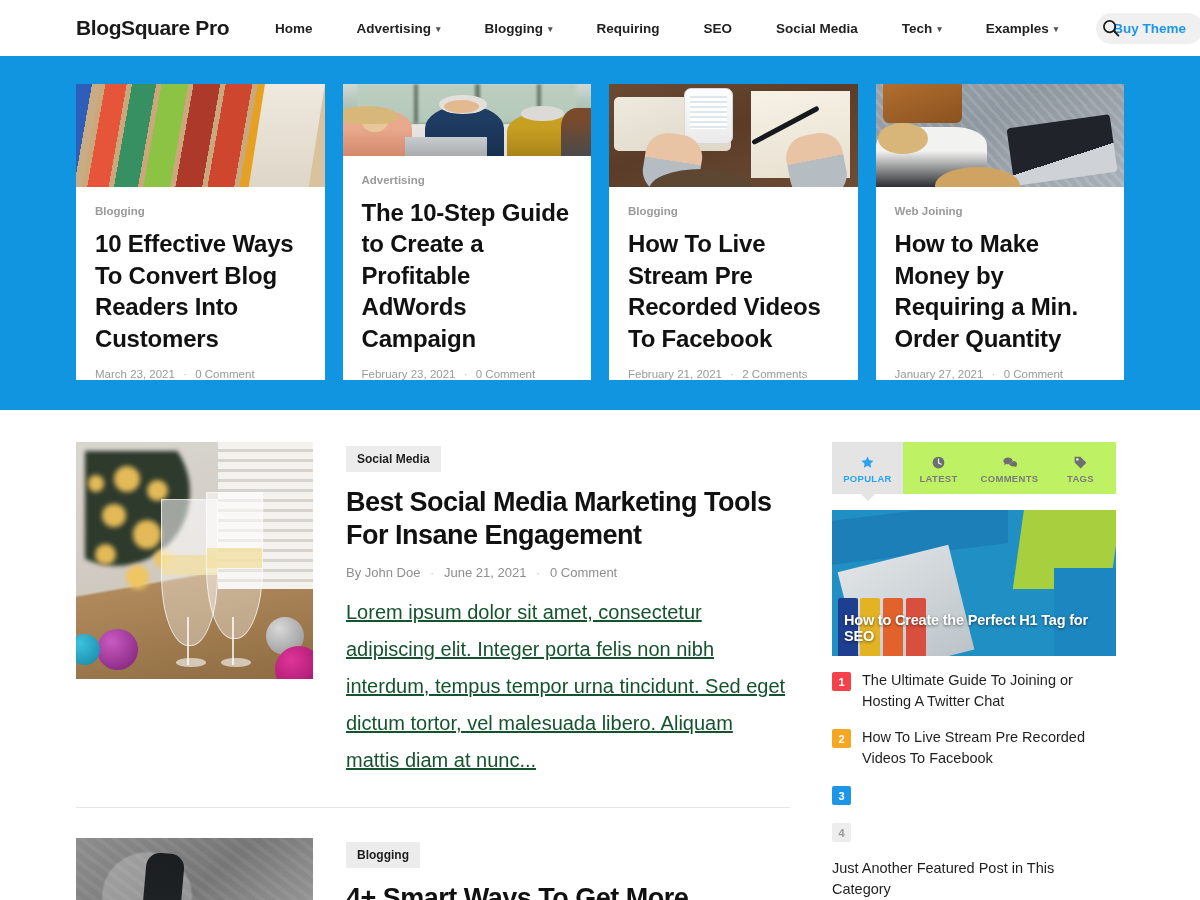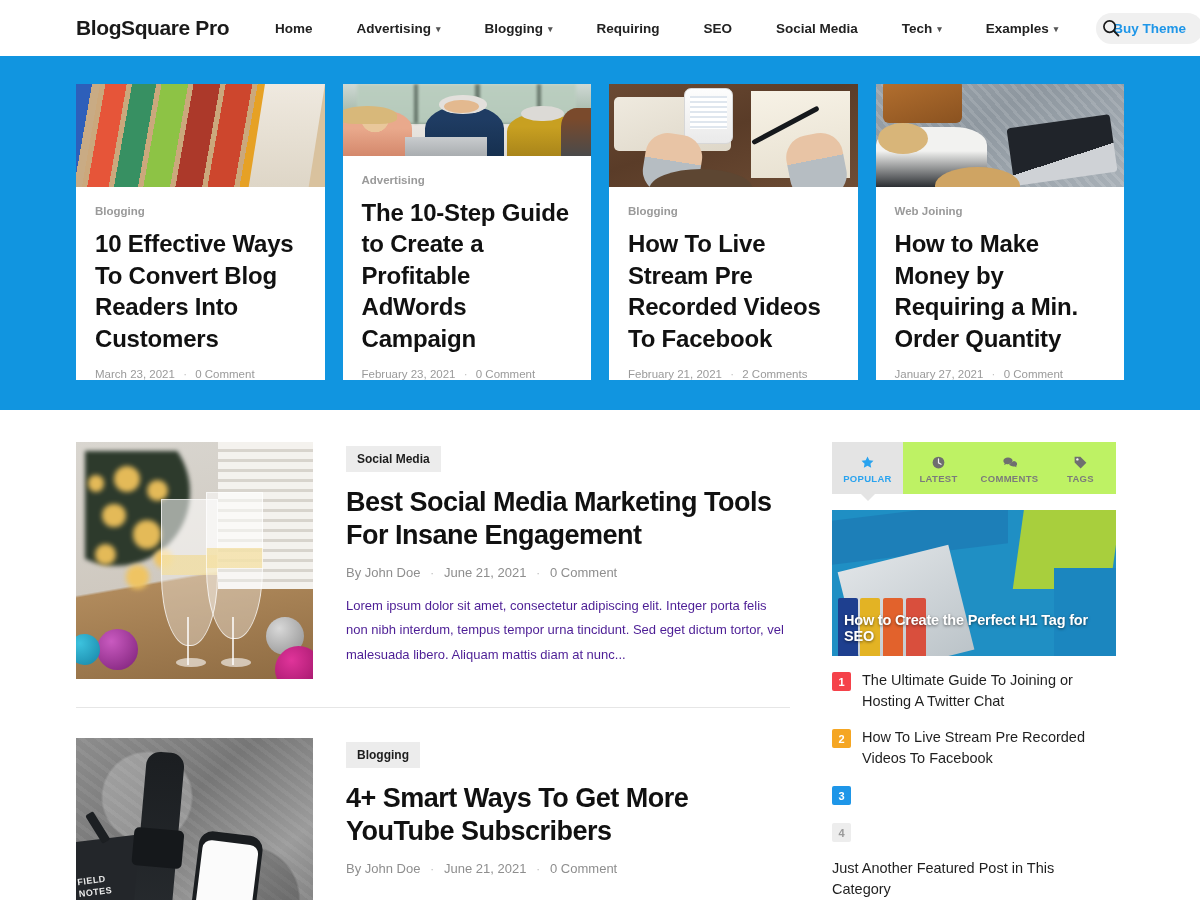--- a/index.html
+++ b/index.html
@@ -160,23 +160,24 @@
     letter-spacing: -0.5px;
     margin-bottom: 13px;
   }
   .post-meta {
     font-size: 13px;
     color: #8e8e8e;
     margin-bottom: 14px;
   }
   .post-meta .dot { padding: 0 6px; color: #c2c2c2; }
   .post-excerpt {
-    font-size: 13px;
+    font-size: 20px;
     line-height: 1.85;
-    color: #4c1d95;
+    color: #14532d;
+    text-decoration: underline;
   }
 
   
   .tabs {
     display: flex;
     background: #bef264;
     height: 52px;
     position: relative;
   }
   .tab {

